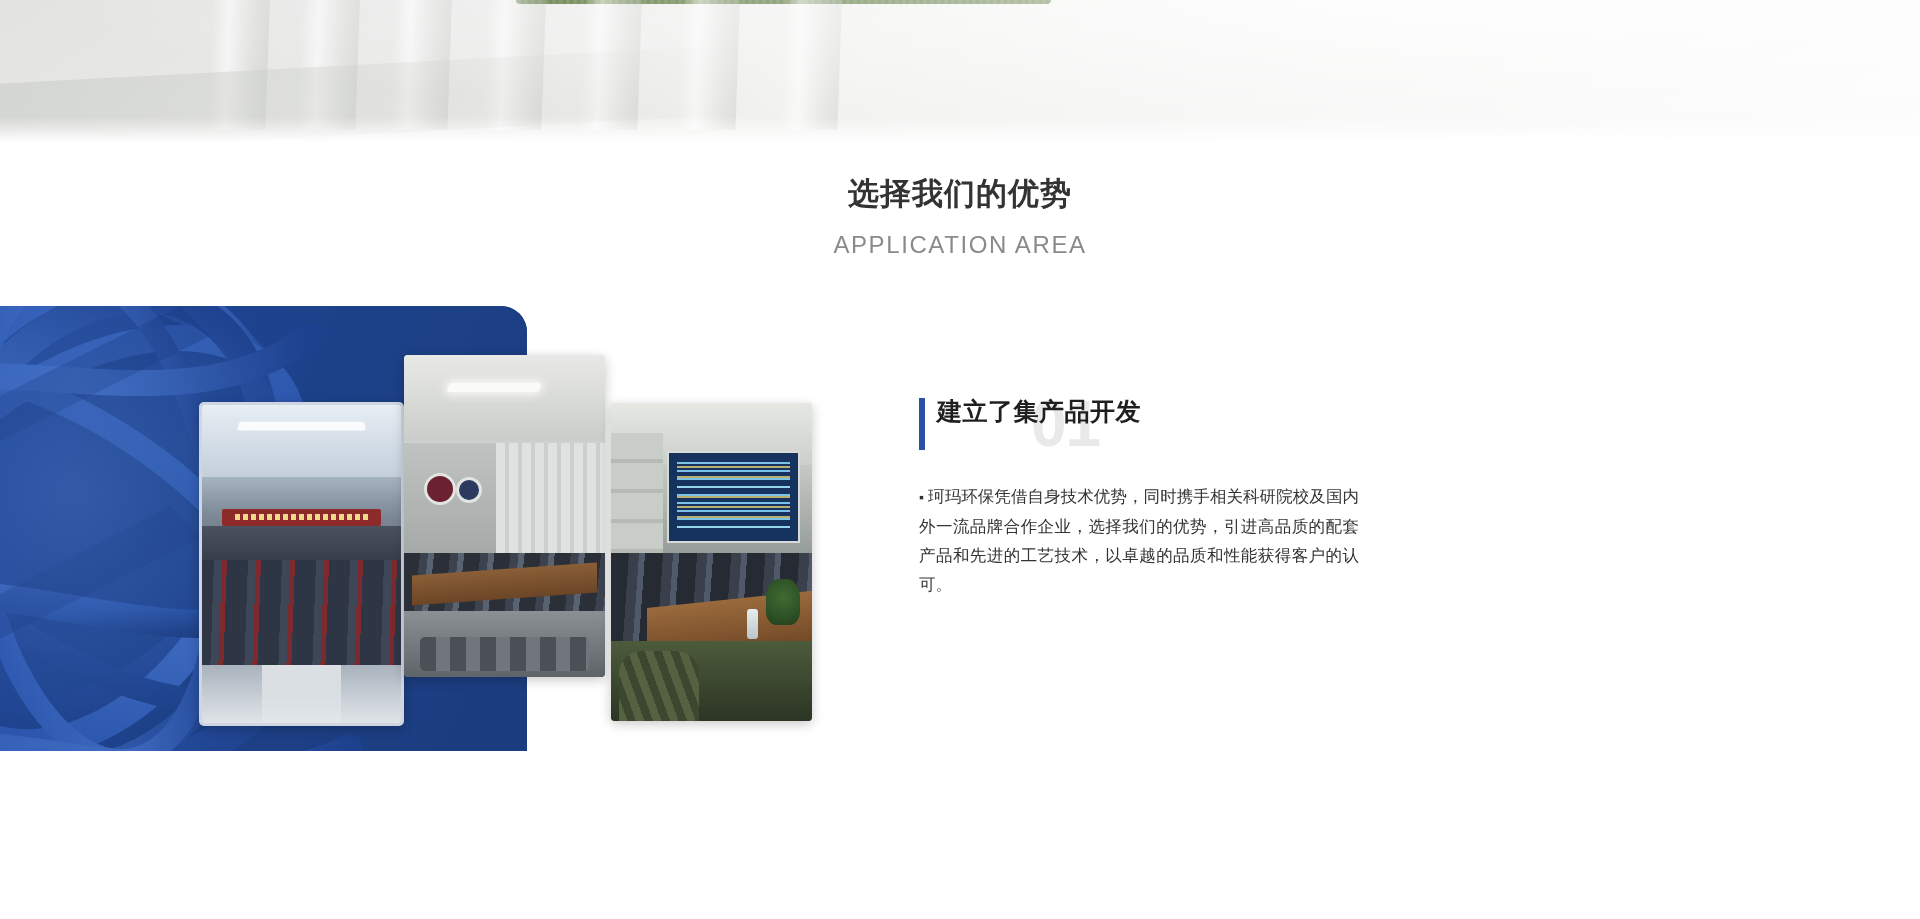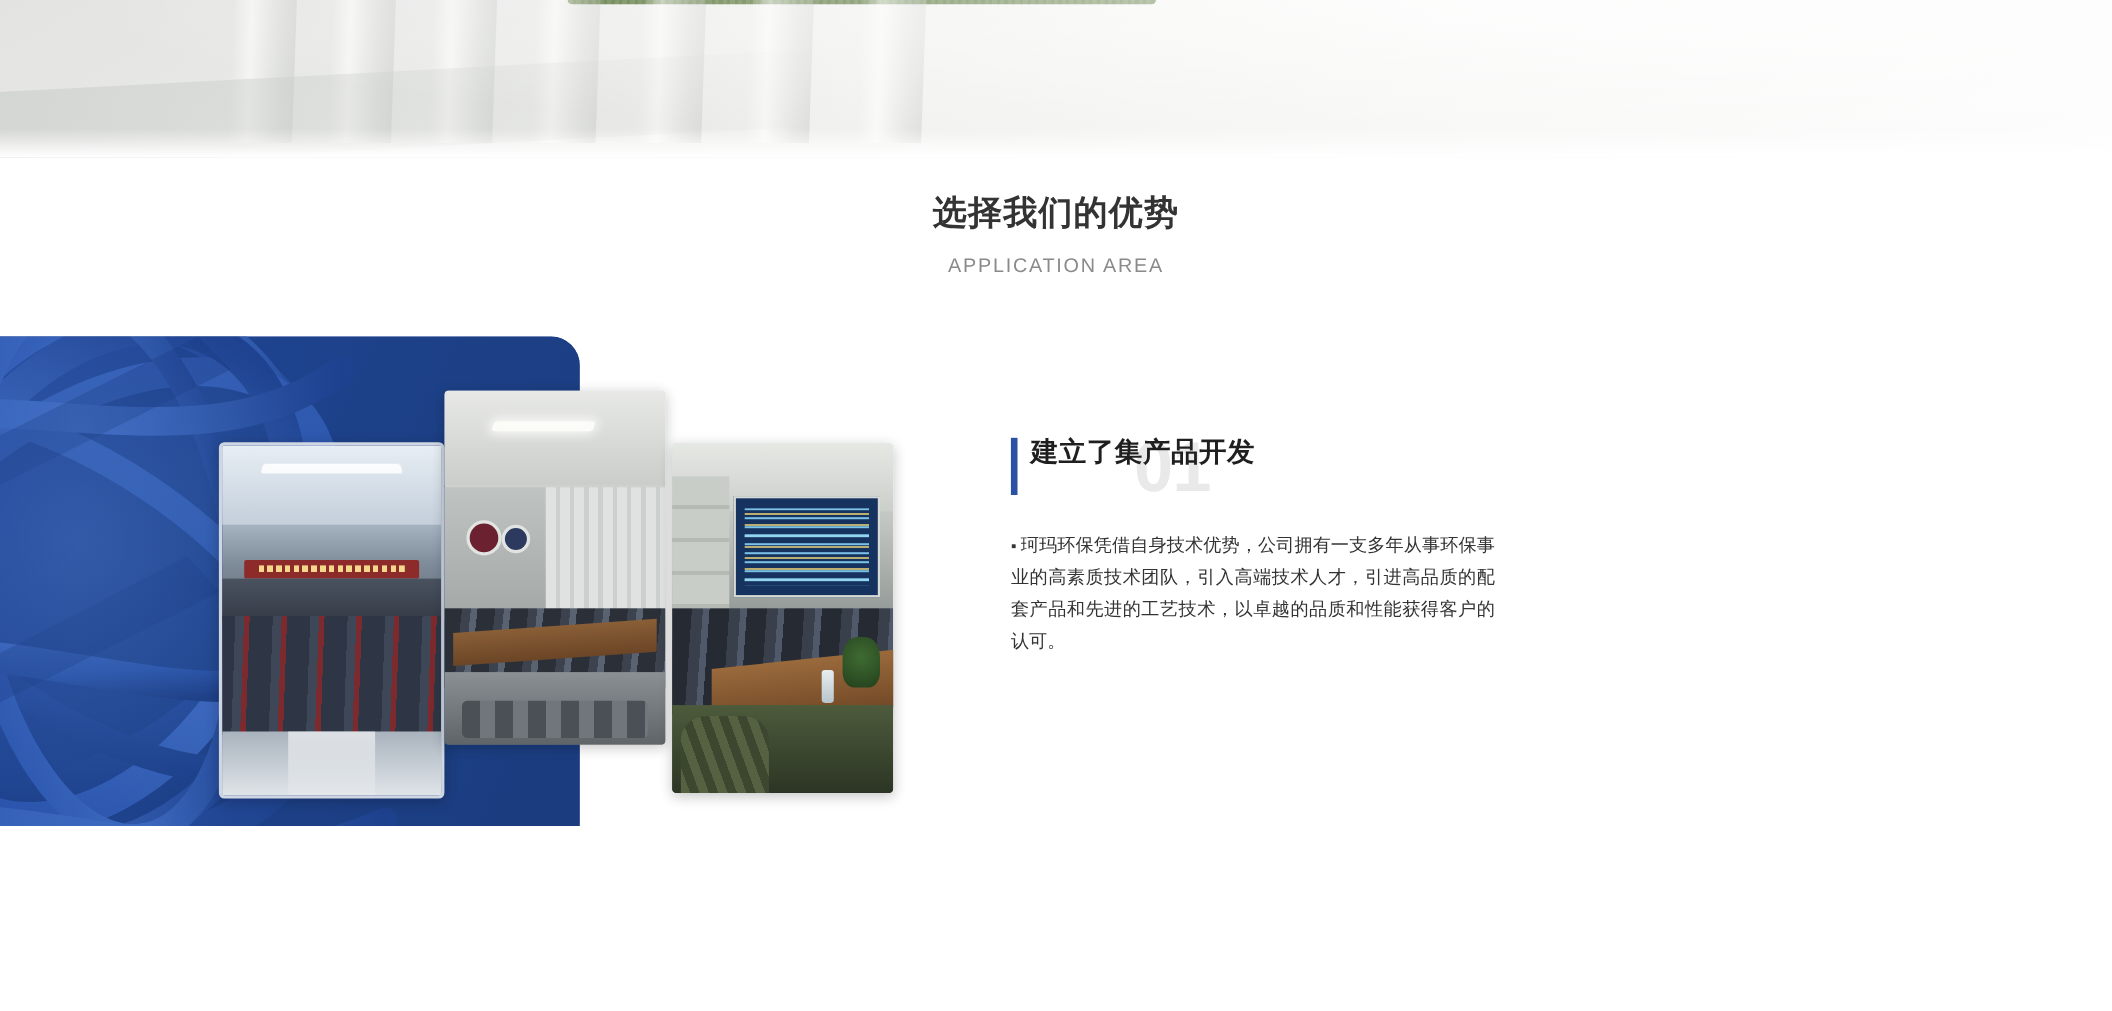--- a/index.html
+++ b/index.html
@@ -42,21 +42,21 @@
   }
 
   
   .section-head{position:absolute;left:0;top:143px;width:1920px;text-align:center;}
   .section-title{
     margin:0;padding-top:32px;
     font-size:31px;font-weight:bold;color:#333333;letter-spacing:1px;line-height:1.25;font-family:Liberation Serif, serif;
   }
   .section-sub{
     margin:0;padding-top:17px;
-    font-size:18px;color:#8a8a8a;letter-spacing:1.6px;font-weight:normal;
+    font-size:24px;color:#8a8a8a;letter-spacing:1.6px;font-weight:normal;
   }
 
   
   .blue-panel{
     position:absolute;left:0;top:306px;width:527px;height:445px;
     border-radius:0 26px 0 0;overflow:hidden;background:#1e428d;
   }
   .blue-panel .tint{
     position:absolute;inset:0;
     background:linear-gradient(115deg,#21479a 0%,#1d4189 48%,#1b3c7e 100%);
@@ -237,17 +237,17 @@
     <div class="ph3-fore"></div>
   </div>
 
   <div class="feature">
     <div class="feature-head">
       <div class="feature-bar"></div>
       <div class="feature-num">01</div>
       <h3 class="feature-title">建立了集产品开发</h3>
     </div>
     <div class="feature-body">
-      <p class="para"><span class="bullet">▪</span><span>珂玛环保凭借自身技术优势，公司拥有一支多年从事环保事业的高素质技术团队，引入高端技术人才，引进高品质的配套产品和先进的工艺技术，以卓越的品质和性能获得客户的认可。</span></p>
+      <p class="para"><span class="bullet">▪</span><span>珂玛环保凭借自身技术优势，同时携手相关科研院校及国内外一流品牌合作企业，选择我们的优势，引进高品质的配套产品和先进的工艺技术，以卓越的品质和性能获得客户的认可。</span></p>
     </div>
   </div>
 
 </div>
 
 </body></html>

